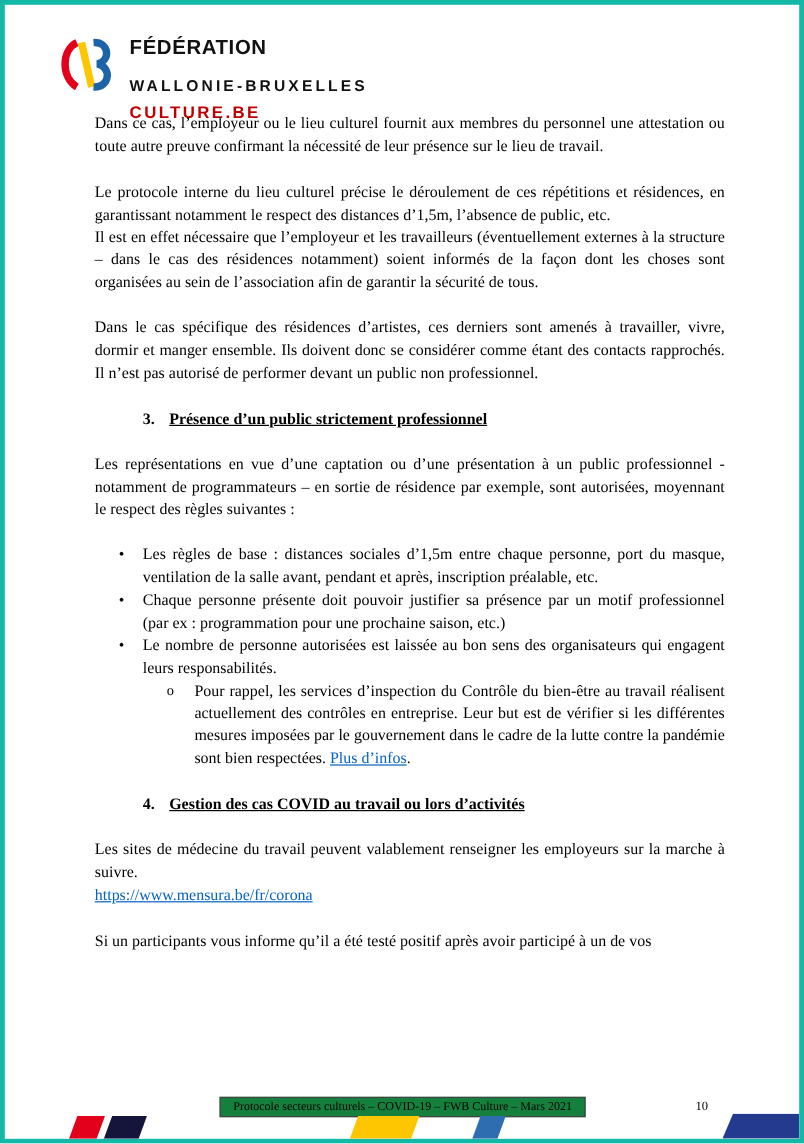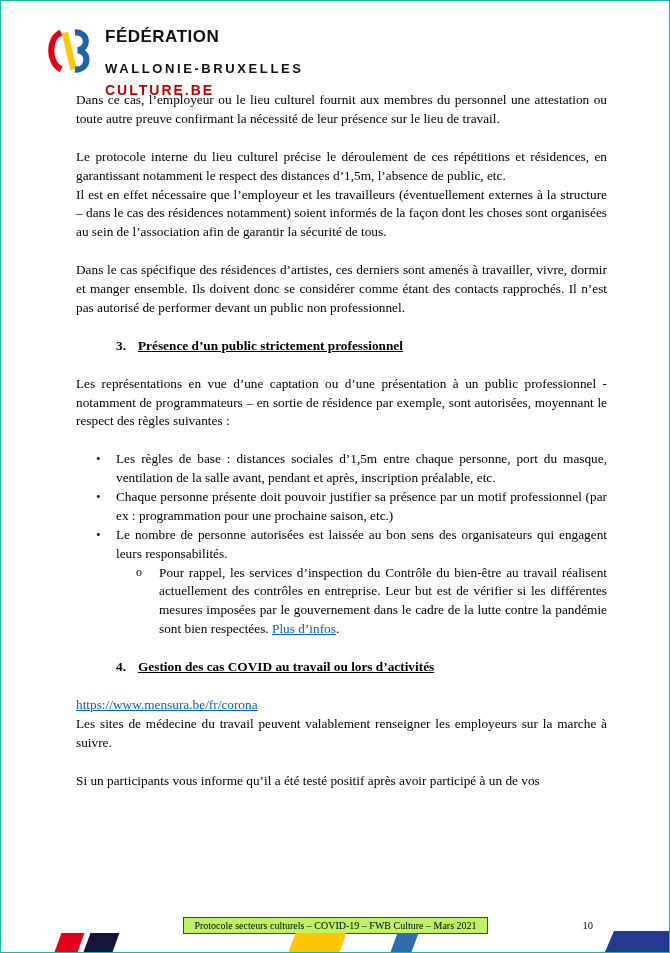--- a/index.html
+++ b/index.html
@@ -1,21 +1,21 @@
 <!DOCTYPE html>
 <html><head>
 <meta charset="utf-8">
 <style>
   * { margin:0; padding:0; box-sizing:border-box; }
   html,body { background:#ffffff; }
   .page {
     position:relative;
     width:670px; height:953px;
     background:#ffffff;
-    border:1px solid #14b8a6;
+    border:4px solid #14b8a6;
     overflow:hidden;
     font-family:"Liberation Serif", serif;
     color:#000;
   }
 
   
   .logo { position:absolute; top:22px; left:40px; display:flex; gap:10px; align-items:flex-start; }
   .logo-mark { width:54px; height:56px; }
   .logo-text { font-family:"Liberation Sans", sans-serif; padding-top:4px; }
   .logo-title { font-size:17px; font-weight:bold; letter-spacing:0.5px; color:#111; }
@@ -42,21 +42,21 @@
 
   a.doclink { color:#0563c1; text-decoration:underline; cursor:pointer; }
 
   
   .footer-row {
     position:absolute; left:75px; right:74px; bottom:17px;
     text-align:center; font-size:10px; height:18px;
   }
   .footer-box {
     display:inline-block; border:1px solid #444;
-    padding:2px 10px; background:#bef264;
+    padding:2px 10px; background:#15803d;
   }
   .page-number {
     position:absolute; right:2px; top:3px; font-weight:normal; font-size:10.5px;
   }
 
   
   .stripes { position:absolute; left:0; right:0; bottom:0; height:19px; }
   .stripe { position:absolute; bottom:0; height:19px; transform:skewX(-20deg); }
   .stripe-red    { left:57px;  width:23px; background:#e2001a; }
   .stripe-navy   { left:86px;  width:29px; background:#15153c; }
@@ -124,22 +124,22 @@
         <span class="txt"><span>Pour rappel, les services d’inspection du Contrôle du bien-être au travail réalisent actuellement des contrôles en entreprise. Leur but est de vérifier si les différentes mesures imposées par le gouvernement dans le cadre de la lutte contre la pandémie sont bien respectées. </span><a class="doclink">Plus d’infos</a><span>.</span></span>
       </div>
     </div>
     <div class="gap"></div>
 
     <div class="heading">
       <span class="num">4.</span><span class="txt">Gestion des cas COVID au travail ou lors d’activités</span>
     </div>
     <div class="gap"></div>
 
+    <p class="para">Les sites de médecine du travail peuvent valablement renseigner les employeurs sur la marche à suivre.</p>
     <p class="para" style="text-align:left;"><a class="doclink">https://www.mensura.be/fr/corona</a></p>
-    <p class="para">Les sites de médecine du travail peuvent valablement renseigner les employeurs sur la marche à suivre.</p>
     <div class="gap"></div>
 
     <p class="para">Si un participants vous informe qu’il a été testé positif après avoir participé à un de vos</p>
 
   </div>
 
   <div class="footer-row">
     <span class="footer-box">Protocole secteurs culturels – COVID-19 – FWB Culture – Mars 2021</span>
     <span class="page-number">10</span>
   </div>

